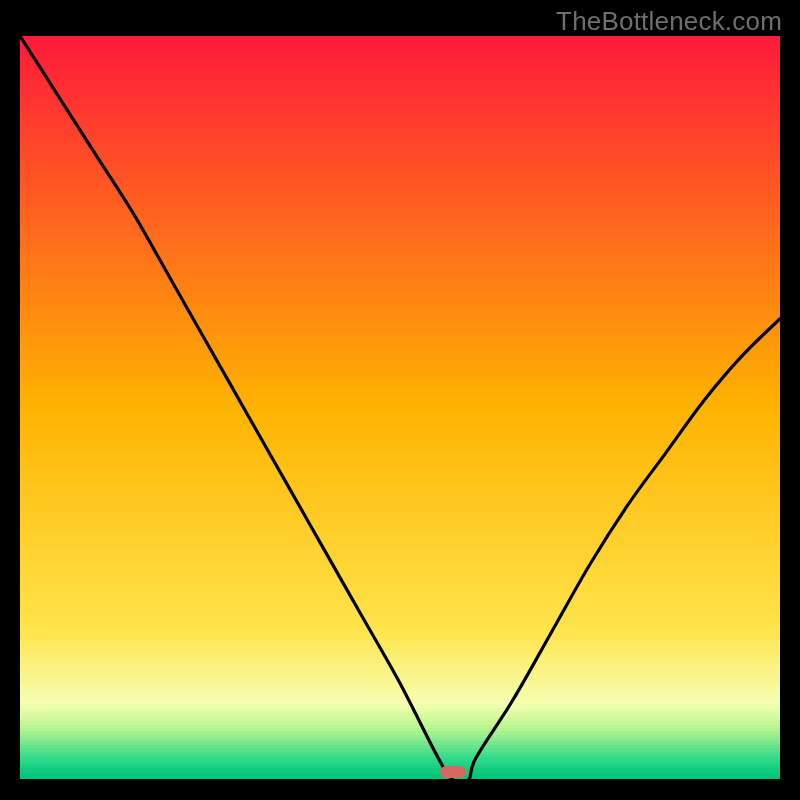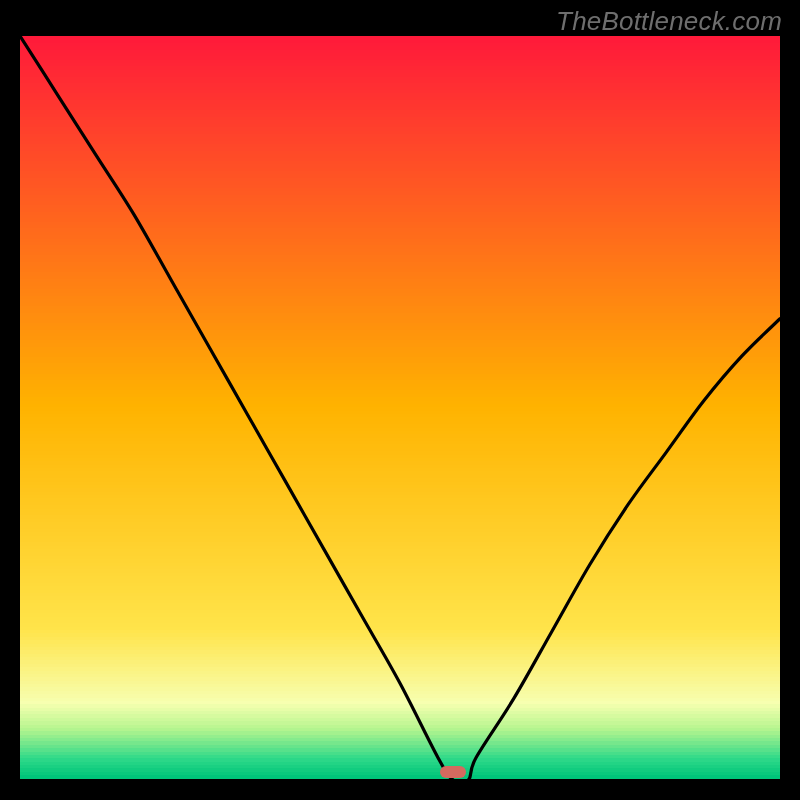--- a/index.html
+++ b/index.html
@@ -9,21 +9,20 @@
     height: 800px;
     background: #000000;
     overflow: hidden;
     font-family: Arial, Helvetica, sans-serif;
   }
   .outer {
     position: relative;
     width: 800px;
     height: 800px;
     background: #000000;
-    font-style: italic;
   }
   .watermark {
     position: absolute;
     top: 6px;
     right: 18px;
     color: #6e6e6e;
     font-size: 26px;
     font-weight: 500;
     letter-spacing: 0.2px;
     user-select: none;

